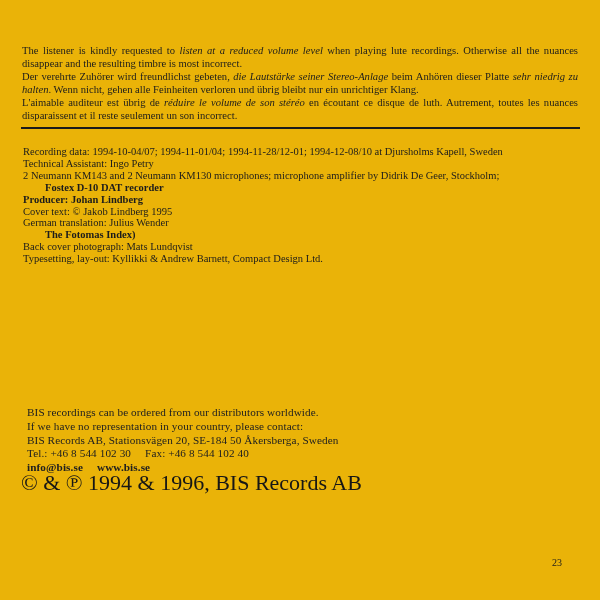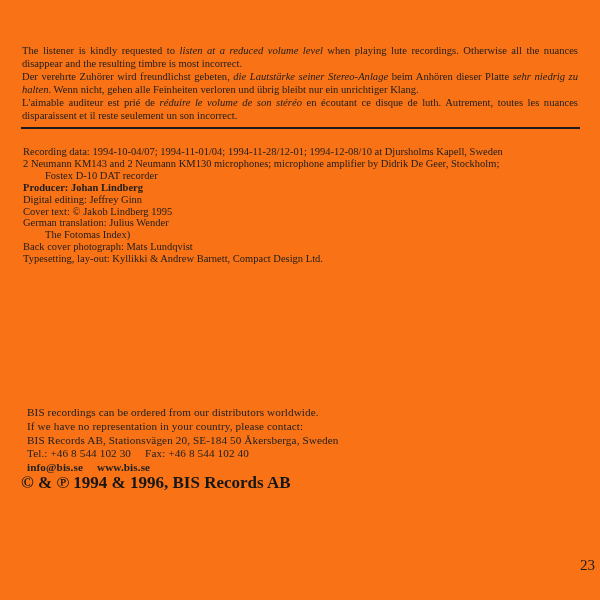--- a/index.html
+++ b/index.html
@@ -1,78 +1,78 @@
 <!DOCTYPE html>
 <html><head>
 <meta charset="utf-8">
 <style>
   html, body { margin:0; padding:0; }
   body {
     width:600px; height:600px; position:relative;
     background:#ffffff; overflow:hidden;
     font-family:"Liberation Serif", serif; color:#1c1c1c;
   }
-  .page { position:absolute; inset:0; background:#f97316; }
+  .page { position:absolute; inset:0; background:#eab308; }
 
   .notice {
     position:absolute; left:22px; right:22px; top:44px;
     font-size:10.6px; line-height:13px; text-align:justify;
   }
   .notice p { margin:0; }
   .it { font-style:italic; }
 
   .rule {
     position:absolute; left:21px; right:20px; top:127px;
     border-top:2px solid #1b1b1b; height:0;
   }
 
   .credits {
     position:absolute; left:23px; top:146px; right:10px;
     font-size:10.5px; line-height:11.9px; white-space:nowrap;
   }
-  .credits .indent { padding-left:22px; }
+  .credits .indent { padding-left:22px;font-weight:bold; }
   .bold { font-weight:bold; }
 
   .distributor {
     position:absolute; left:27px; top:406px;
     font-family:Liberation Serif, serif;
     font-size:11.2px; line-height:13.8px; color:#202020;
     letter-spacing:0.1px;
   }
   .gap { margin-left:14px; }
 
   .copyright {
     position:absolute; left:21px; top:473px;
-    font-size:17px; line-height:20px; color:#161616;font-weight:bold;
+    font-size:22px; line-height:20px; color:#161616;
   }
 
   .pagenum {
     position:absolute; left:552px; top:557px;
-    font-size:15px; color:#1c1c1c;margin-left:28px;
+    font-size:10px; color:#1c1c1c;
   }
 </style>
 </head>
 <body>
 
 <div class="page">
 
   <section class="notice">
     <p><span>The listener is kindly requested to </span><span class="it">listen at a reduced volume level</span><span> when playing lute recordings. Otherwise all the nuances disappear and the resulting timbre is most incorrect.</span></p>
     <p><span>Der verehrte Zuhörer wird freundlichst gebeten, </span><span class="it">die Lautstärke seiner Stereo-Anlage</span><span> beim Anhören dieser Platte </span><span class="it">sehr niedrig zu halten</span><span>. Wenn nicht, gehen alle Feinheiten verloren und übrig bleibt nur ein unrichtiger Klang.</span></p>
-    <p><span>L'aimable auditeur est prié de </span><span class="it">réduire le volume de son stéréo</span><span> en écoutant ce disque de luth. Autrement, toutes les nuances disparaissent et il reste seulement un son incorrect.</span></p>
+    <p><span>L'aimable auditeur est übrig de </span><span class="it">réduire le volume de son stéréo</span><span> en écoutant ce disque de luth. Autrement, toutes les nuances disparaissent et il reste seulement un son incorrect.</span></p>
   </section>
 
   <div class="rule"></div>
 
   <section class="credits">
     <div>Recording data: 1994-10-04/07; 1994-11-01/04; 1994-11-28/12-01; 1994-12-08/10 at Djursholms Kapell, Sweden</div>
+    <div>Technical Assistant: Ingo Petry</div>
     <div>2 Neumann KM143 and 2 Neumann KM130 microphones; microphone amplifier by Didrik De Geer, Stockholm;</div>
     <div class="indent">Fostex D-10 DAT recorder</div>
     <div class="bold">Producer: Johan Lindberg</div>
-    <div>Digital editing: Jeffrey Ginn</div>
     <div>Cover text: © Jakob Lindberg 1995</div>
     <div>German translation: Julius Wender</div>
     <div class="indent">The Fotomas Index)</div>
     <div>Back cover photograph: Mats Lundqvist</div>
     <div>Typesetting, lay-out: Kyllikki &amp; Andrew Barnett, Compact Design Ltd.</div>
   </section>
 
   <section class="distributor">
     <div>BIS recordings can be ordered from our distributors worldwide.</div>
     <div>If we have no representation in your country, please contact:</div>

